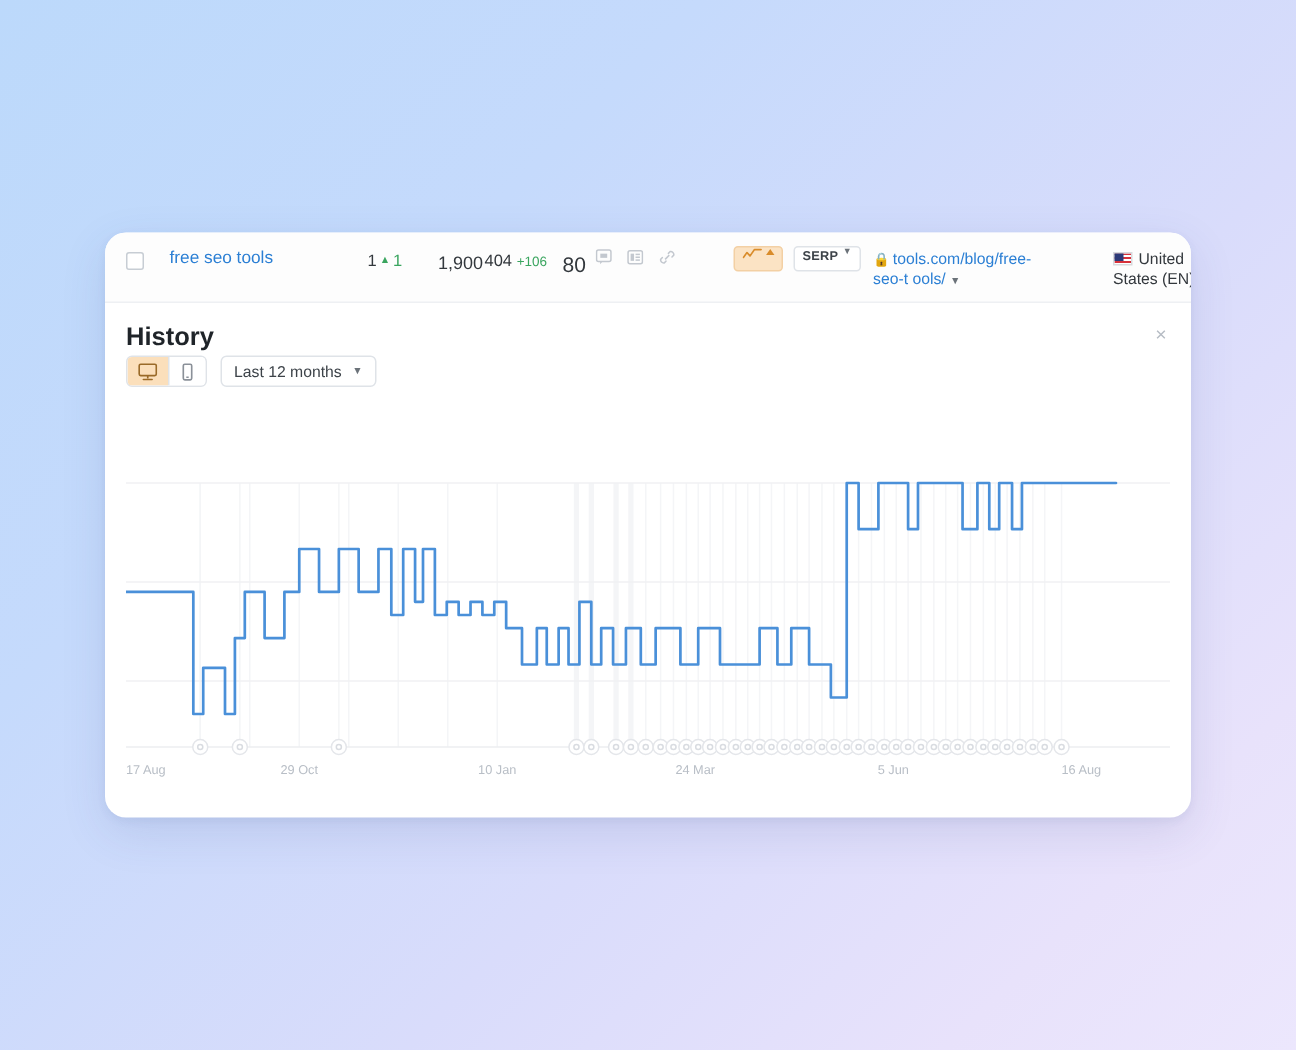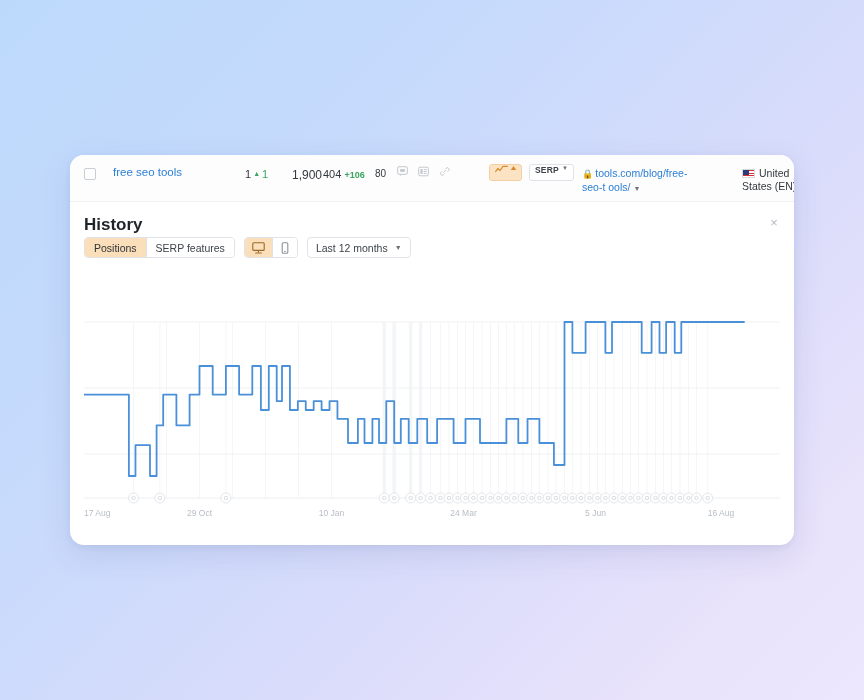--- a/index.html
+++ b/index.html
@@ -66,24 +66,24 @@
   .kw-pos .tri { color: #3aa55f; font-size: 7px; vertical-align: 2px; margin: 0 2px; }
   .kw-pos .delta { color: #3aa55f; }
   .kw-vol {
     position: absolute; left: 222px; top: 13px;
     font-size: 12px; color: #33383d; white-space: nowrap;
   }
   .kw-traffic {
     position: absolute; left: 253px; top: 13px;
     font-size: 11px; color: #33383d; white-space: nowrap;
   }
-  .kw-traffic .up { color: #3aa55f; font-size: 9px; font-weight: bold; }
+  .kw-traffic .up { color: #3aa55f; font-size: 9px; }
   .kw-kd {
     position: absolute; left: 305px; top: 13px;
-    font-size: 10px; color: #33383d;
+    font-size: 14px; color: #33383d;
   }
   .kw-icons {
     position: absolute; left: 327px; top: 11px;
     display: flex; gap: 10px; align-items: center;
   }
   .kw-icons svg { display: block; }
 
   .kw-chip {
     position: absolute; top: 9px;
     height: 17px;
@@ -280,24 +280,20 @@
     </div>
 
     <div class="panel">
 
       <div class="panel-title">History</div>
 
       <div class="close-btn">×</div>
 
       <div class="controls">
 
-        <div class="seg">
-          <div class="seg-item active">Positions</div>
-          <div class="seg-item">SERP features</div>
-        </div>
 
         <div class="seg seg-icons">
           <div class="seg-item active">
             <svg width="13" height="12" viewBox="0 0 13 12">
               <rect x="0.8" y="0.8" width="11.4" height="7.6" rx="1" fill="none" stroke="#9a6a28" stroke-width="1.1"></rect>
               <path d="M6.5 8.4 L6.5 10.4" stroke="#9a6a28" stroke-width="1.1"></path>
               <path d="M3.6 11 L9.4 11" stroke="#9a6a28" stroke-width="1.1" stroke-linecap="round"></path>
             </svg>
           </div>
           <div class="seg-item">

